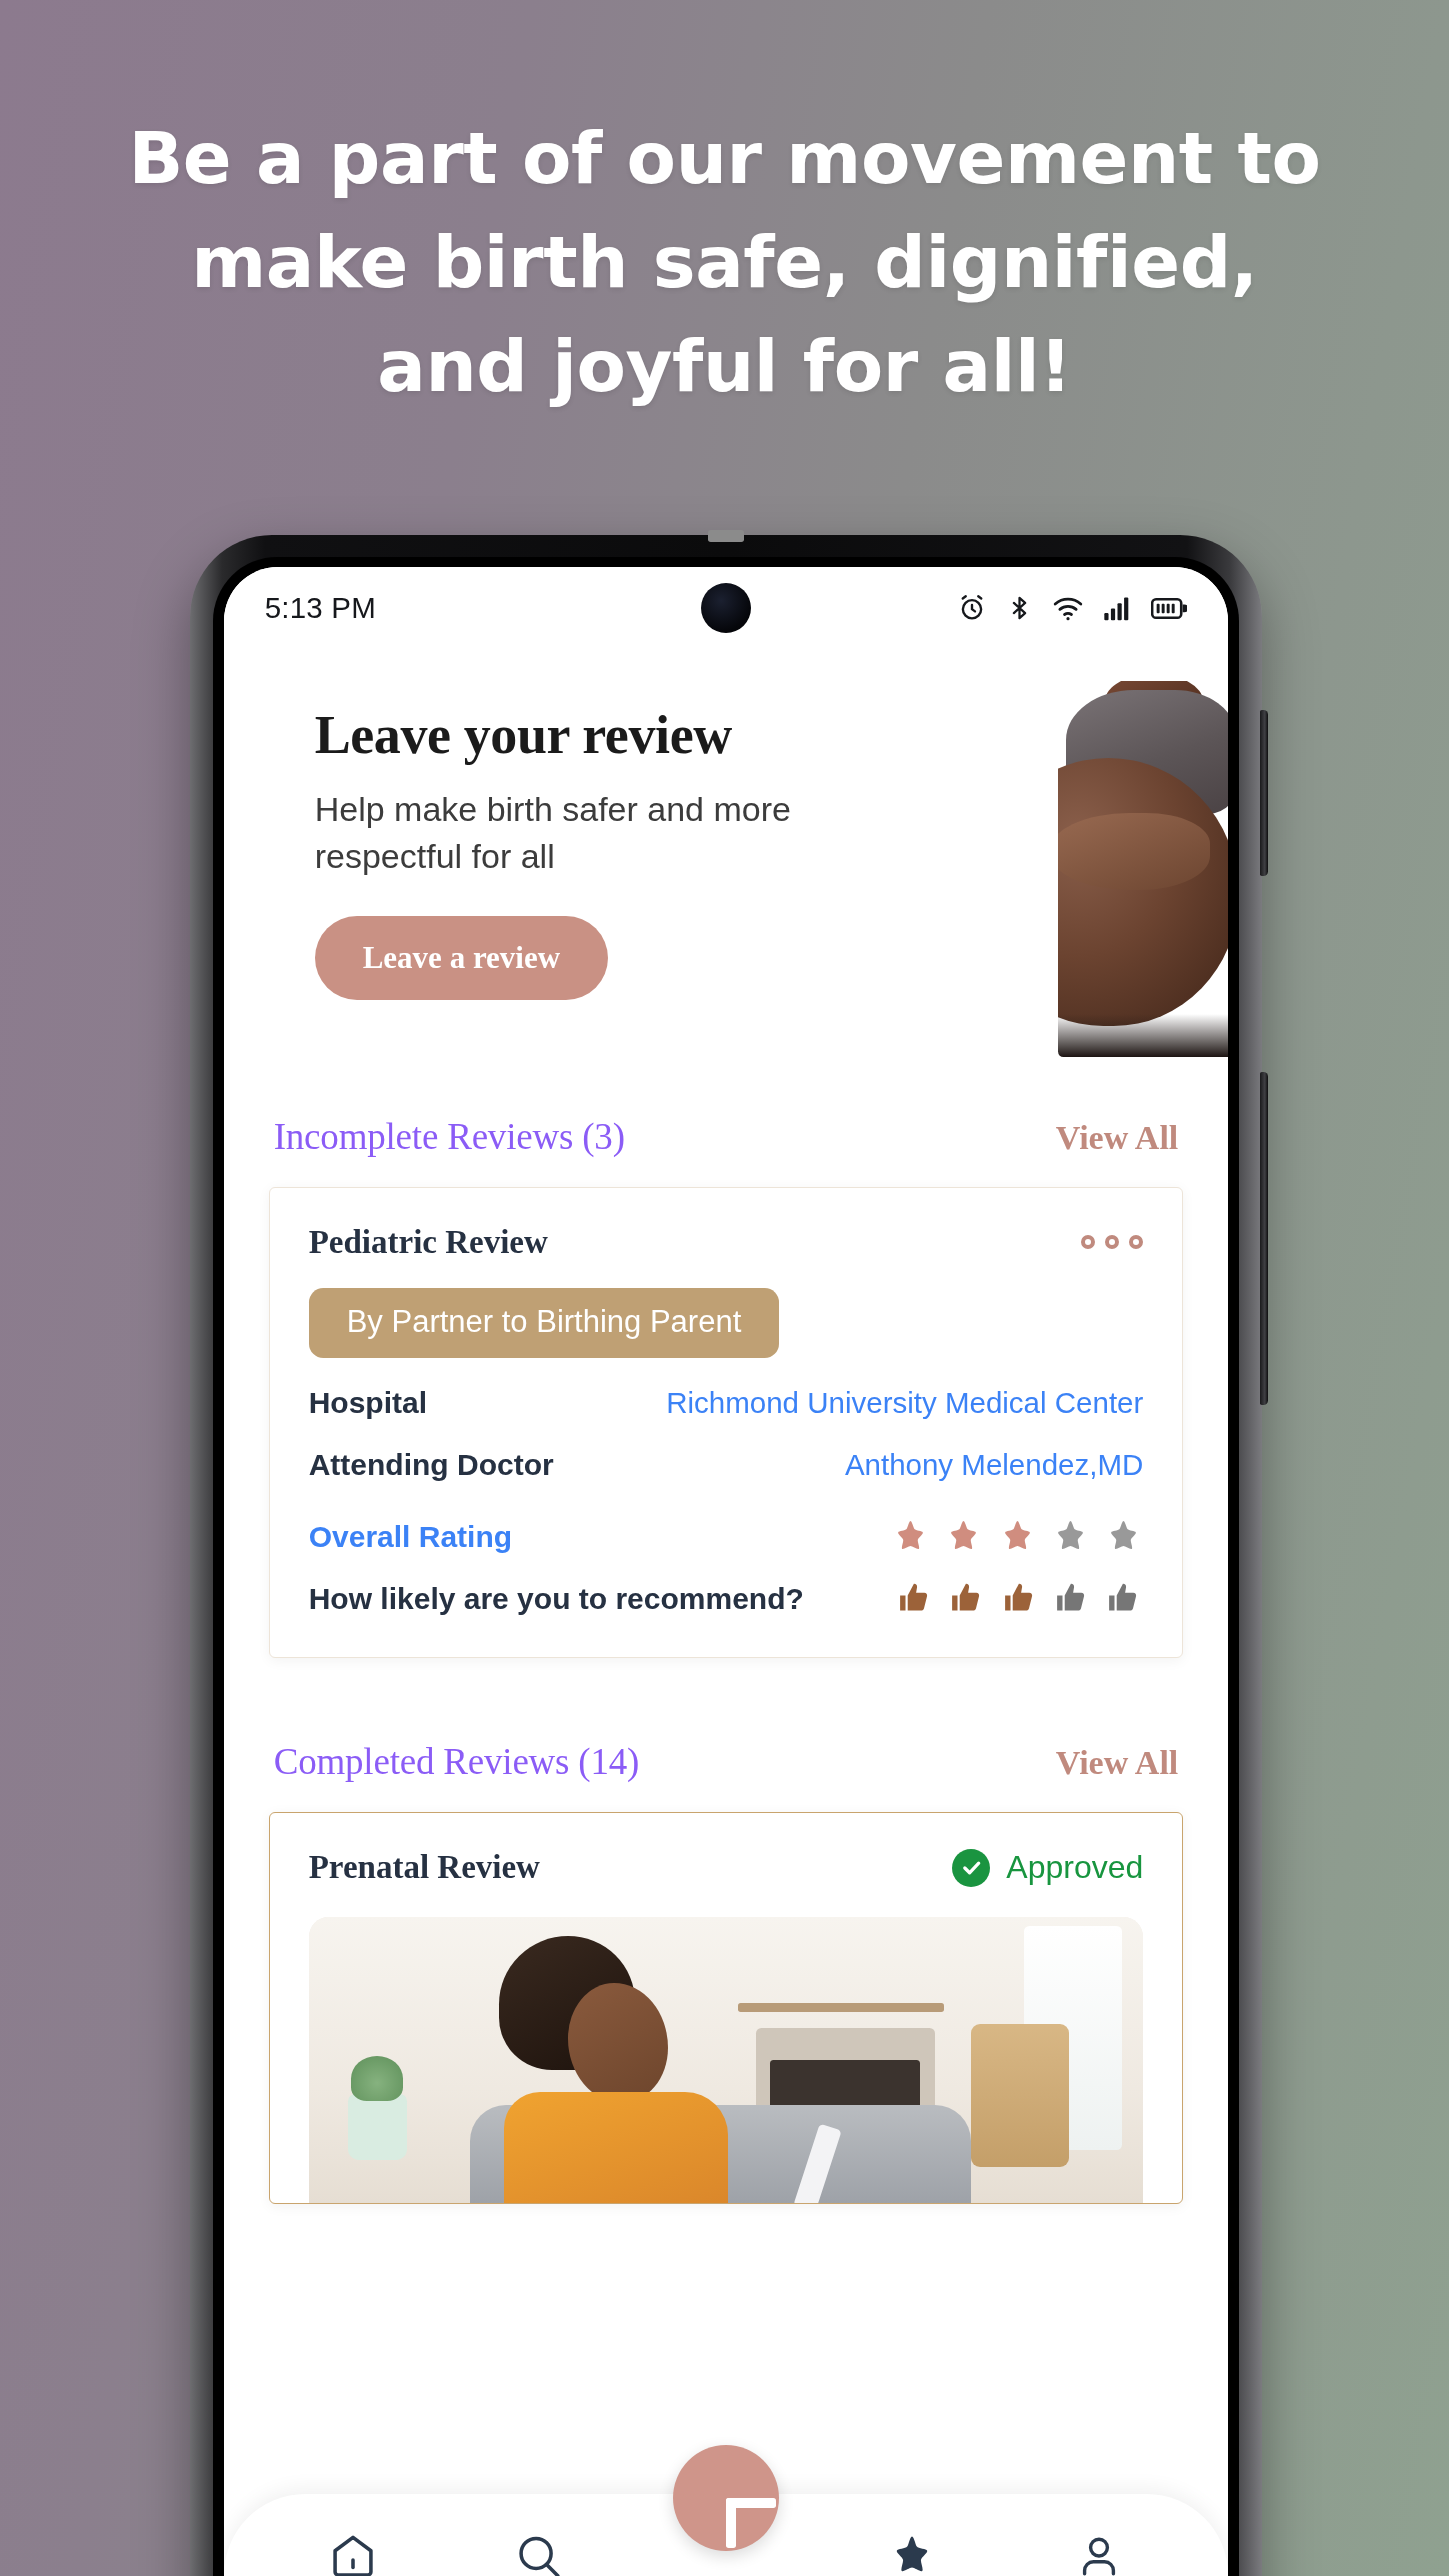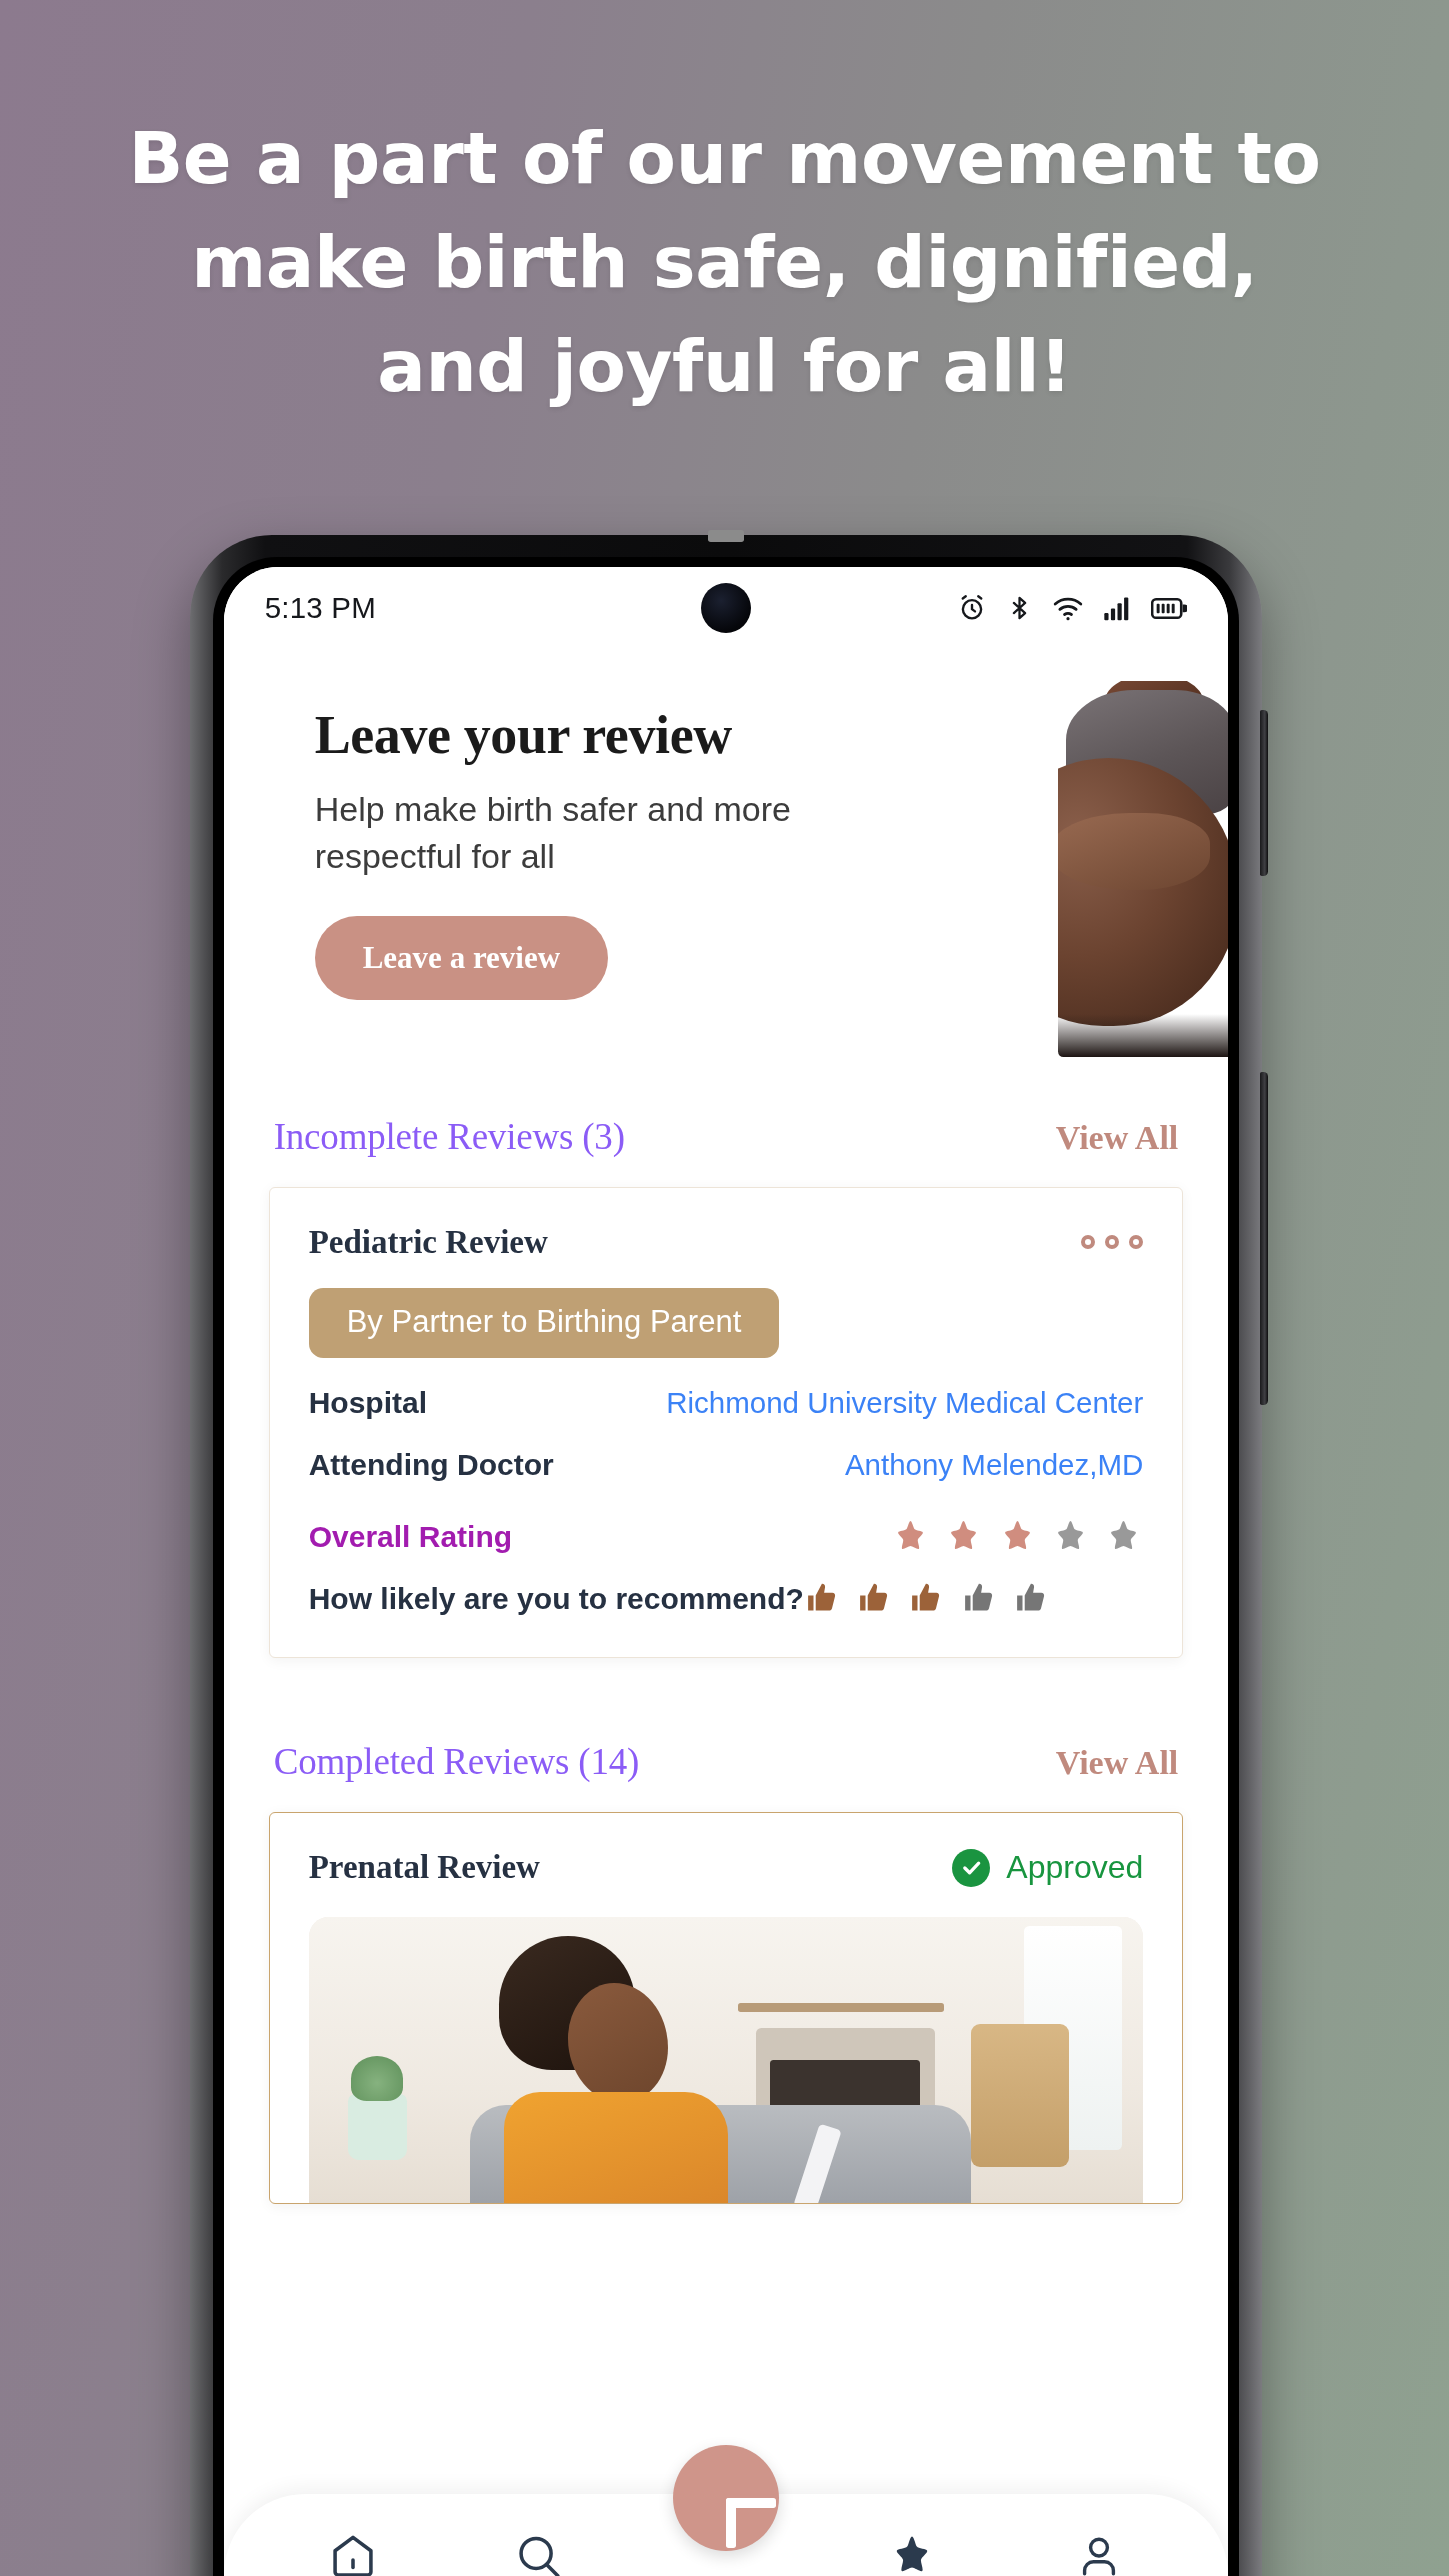--- a/index.html
+++ b/index.html
@@ -266,28 +266,29 @@
   }
   .rating-row {
     display: flex;
     align-items: center;
     justify-content: space-between;
     margin-top: 36px;
   }
   .rating-row .k {
     font-size: 30px;
     font-weight: bold;
-    color: #a21caf;
+    color: #3b82f6;
     text-align: center;
   }
   .icons-row { display: flex; gap: 14.3px; align-items: center; }
   .icons-row svg { display: block; }
   .recommend-row {
     display: flex;
     align-items: center;
+    justify-content: space-between;
     margin-top: 23px;
   }
   .recommend-row .k {
     font-size: 30px;
     font-weight: bold;
     color: #263142;
   }
 
   
   .approved {

